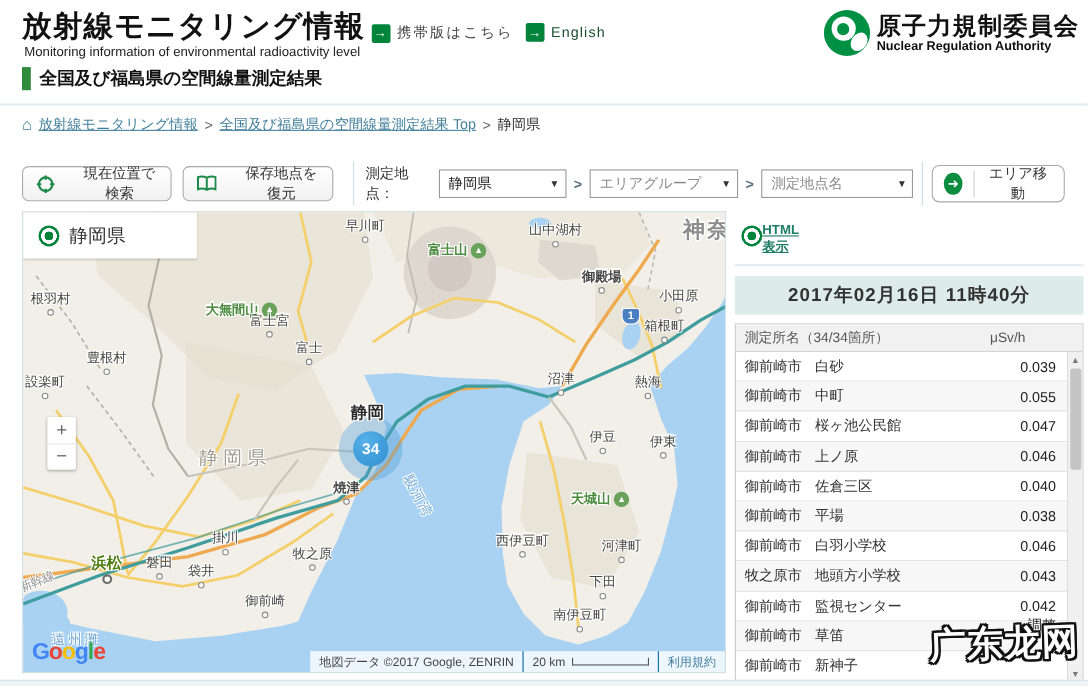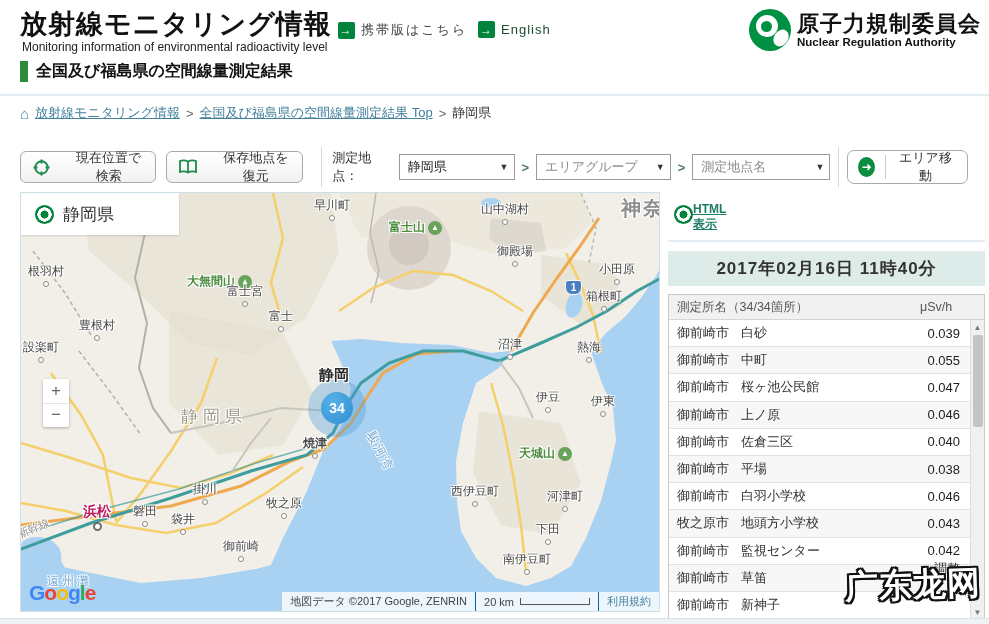--- a/index.html
+++ b/index.html
@@ -47,21 +47,21 @@
   .sel-sep { font-size:13px; color:#55707d; margin:0 7px; font-weight:bold; }
   .go-btn { display:inline-flex; align-items:center; height:34px; padding:0 14px 0 10px; background:#fff; border:1px solid #aaa; border-radius:7px; font-size:13px; color:#333; cursor:pointer; }
   .go-btn .gc { width:20px; height:20px; border-radius:50%; background:#0b8c3e; color:#fff; font-size:12px; display:inline-flex; align-items:center; justify-content:center; margin-right:10px; }
   .go-btn .vr { width:1px; height:24px; background:#ccc; margin-right:12px; }
 
   
   .map-panel { position:absolute; left:20px; top:192px; width:640px; height:420px; background:#f2efe8; overflow:hidden; border:1px solid #cfdfe8; }
   .map-svg { position:absolute; left:0; top:0; }
   .ml { position:absolute; font-size:12px; color:#474747; white-space:nowrap; text-shadow:1px 1px 0 #fff,-1px -1px 0 #fff,1px -1px 0 #fff,-1px 1px 0 #fff; }
   .ml.town::after { content:""; display:block; margin:1px auto 0; width:4px; height:4px; border:1.5px solid #8a8a8a; background:#fff; border-radius:50%; }
-  .ml.city { font-size:14px; font-weight:bold; color:#be185d; }
+  .ml.city { font-size:14px; font-weight:bold; color:#4d7c0f; }
   .ml.city::after { content:""; display:block; margin:1px auto 0; width:5px; height:5px; border:2px solid #6e6e6e; background:#fff; border-radius:50%; }
   .ml.mountain { color:#4c8c3f; font-weight:bold; display:flex; align-items:center; gap:3px; }
   .mt-ico { display:inline-flex; width:14px; height:14px; border-radius:50%; background:#69a25b; color:#fff; font-size:8px; align-items:center; justify-content:center; text-shadow:none; }
   .ml.area { font-size:17px; color:#9d9a8c; letter-spacing:5px; }
   .ml.region { font-size:20px; font-weight:bold; color:#8d8d8d; letter-spacing:2px; }
   .ml.water { color:#74a7cf; letter-spacing:3px; }
   .ml.water-rot { color:#74a7cf; letter-spacing:2px; transform:rotate(62deg); }
   .ml.rail-rot { color:#8a8a8a; transform:rotate(-22deg); font-size:11px; }
   .map-title-box { position:absolute; left:0; top:0; width:158px; height:42px; background:#fff; display:flex; align-items:center; gap:9px; padding-left:14px; box-shadow:0 1px 2px rgba(0,0,0,.15); }
   .donut { width:19px; height:19px; border-radius:50%; background:radial-gradient(circle,#00843c 0 29%,#fff 31% 52%,#00843c 54% 100%); }
@@ -84,21 +84,21 @@
   
   .results { position:absolute; left:668px; top:192px; width:317px; height:420px; }
   .res-head { display:flex; align-items:flex-start; padding:10px 2px 8px 6px; border-bottom:2px solid #e3ecf1; }
   .res-head .donut { margin-top:3px; }
   .res-title { flex:1; font-size:15.5px; font-weight:bold; color:#222; margin-left:9px; line-height:1.3; }
   .html-link { width:40px; font-size:12px; color:#1c7d64; text-decoration:underline; font-weight:bold; text-align:left; cursor:pointer; line-height:1.25; }
   .datebar { margin-top:9px; background:#ddecE8; background:#ddece8; text-align:center; font-size:17px; font-weight:bold; color:#333; padding:6px 0; letter-spacing:1px; }
   .rtable { margin-top:8px; border:1px solid #c9c9c9; background:#fff; position:relative; height:326px; }
   .rt-head { display:flex; background:#f1f1f1; border-bottom:1px solid #d5d5d5; font-size:12.5px; color:#555; height:25px; align-items:center; }
   .rt-head .c1 { flex:1; padding-left:8px; }
-  .rt-head .c2 { width:64px; }
+  .rt-head .c2 { width:84px; }
   .rt-body { position:absolute; left:0; top:25px; right:14px; bottom:0; overflow:hidden; }
   .rrow { display:flex; align-items:center; height:27.2px; border-bottom:1px solid #e2e2e2; font-size:13px; color:#333; cursor:pointer; }
   .rrow:nth-child(even) { background:#f7f7f7; }
   .rrow .city { width:72px; padding-left:8px; }
   .rrow .site { flex:1; }
   .rrow .val { width:58px; text-align:right; padding-right:10px; color:#222; }
   .sbar { position:absolute; right:0; top:25px; bottom:0; width:14px; background:#f0f0f0; border-left:1px solid #ddd; display:flex; flex-direction:column; align-items:center; }
   .sbar .arr { height:14px; font-size:8px; color:#777; display:flex; align-items:center; cursor:pointer; }
   .sbar .thumb { width:10px; height:92px; background:#c4c4c4; border-radius:2px; margin-top:1px; cursor:pointer; }
   .sbar .spacer { flex:1; }
@@ -242,21 +242,21 @@
     </svg>
 
     <div>
         <span class="ml town" style="left: 293px; top: 4px;">早川町</span>
         <span class="ml town" style="left: 460px; top: 8px;">山中湖村</span>
         <span class="ml region" style="left: 600px; top: 2px;">神奈</span>
         <span class="ml mountain" style="left: 368px; top: 26px;">
           <span>富士山</span>
           <span class="mt-ico">▲</span>
         </span>
-        <span class="ml town" style="left: 476px; top: 50px;">御殿場</span>
+        <span class="ml town" style="left: 508px; top: 50px; font-weight: bold;">御殿場</span>
         <span class="ml town" style="left: 578px; top: 68px;">小田原</span>
         <span class="ml town" style="left: 7px; top: 70px;">根羽村</span>
         <span class="ml mountain" style="left: 166px; top: 80px;">
           <span>大無間山</span>
           <span class="mt-ico">▲</span>
         </span>
         <span class="ml town" style="left: 206px; top: 90px;">富士宮</span>
         <span class="ml town" style="left: 565px; top: 95px;">箱根町</span>
         <span class="ml town" style="left: 58px; top: 124px;">豊根村</span>
         <span class="ml town" style="left: 248px; top: 115px;">富士</span>

